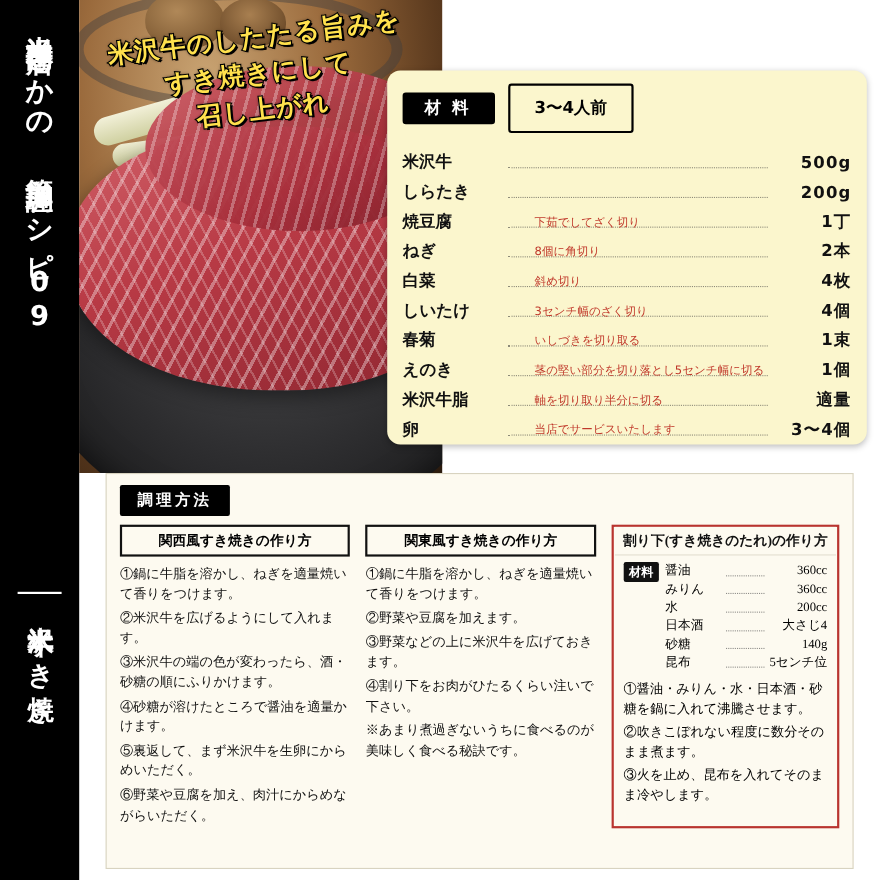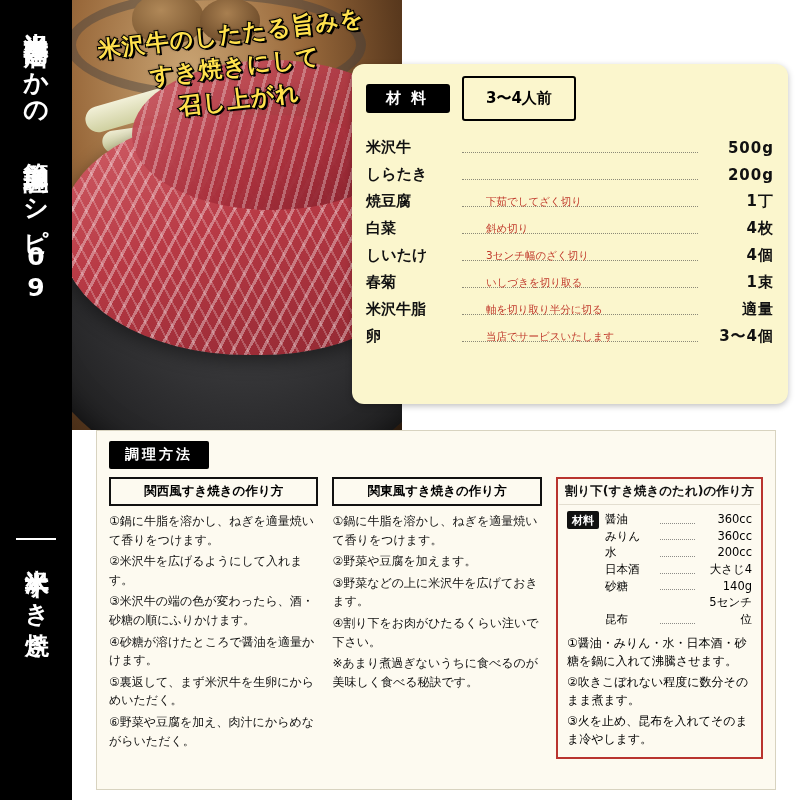--- a/index.html
+++ b/index.html
@@ -139,21 +139,21 @@
   
   .method-card{
     position:absolute; left:96px; top:430px; width:680px; height:360px;
     background:#fdfaf0; border:1px solid #d8d3c0;
     padding:10px 12px;
   }
   .method-title{
     display:inline-block; background:#000; color:#fff; font-weight:bold;
     font-size:14px; letter-spacing:3px; padding:5px 16px; border-radius:2px;
   }
-  .cols{ display:flex; gap:14px; margin-top:8px; }
+  .cols{ display:flex; gap:14px; margin-top:8px;font-family:Liberation Serif, serif; }
   .col{ width:224px; }
   .col-head{
     border:2px solid #111; text-align:center; font-weight:bold;
     font-size:12.5px; padding:4px 0; margin-bottom:6px; background:#fdfaf0;
   }
   .steps{ font-size:12px; line-height:1.55; color:#111; }
   .steps p{ margin:0 0 3px 0; }
 
   
   .col-right{ width:220px; border:2px solid #b9342f; padding:6px 9px; }
@@ -228,20 +228,28 @@
         </div>
         <div class="ing-row">
           <span class="ing-name">焼豆腐</span>
           <span class="ing-mid">
             <span class="ing-dots"></span>
             <span class="ing-note">下茹でしてざく切り</span>
           </span>
           <span class="ing-qty">1丁</span>
         </div>
         <div class="ing-row">
+          <span class="ing-name">ねぎ</span>
+          <span class="ing-mid">
+            <span class="ing-dots"></span>
+            <span class="ing-note">8個に角切り</span>
+          </span>
+          <span class="ing-qty">2本</span>
+        </div>
+        <div class="ing-row">
           <span class="ing-name">白菜</span>
           <span class="ing-mid">
             <span class="ing-dots"></span>
             <span class="ing-note">斜め切り</span>
           </span>
           <span class="ing-qty">4枚</span>
         </div>
         <div class="ing-row">
           <span class="ing-name">しいたけ</span>
           <span class="ing-mid">
@@ -250,20 +258,28 @@
           </span>
           <span class="ing-qty">4個</span>
         </div>
         <div class="ing-row">
           <span class="ing-name">春菊</span>
           <span class="ing-mid">
             <span class="ing-dots"></span>
             <span class="ing-note">いしづきを切り取る</span>
           </span>
           <span class="ing-qty">1束</span>
+        </div>
+        <div class="ing-row">
+          <span class="ing-name">えのき</span>
+          <span class="ing-mid">
+            <span class="ing-dots"></span>
+            <span class="ing-note">茎の堅い部分を切り落とし5センチ幅に切る</span>
+          </span>
+          <span class="ing-qty">1個</span>
         </div>
         <div class="ing-row">
           <span class="ing-name">米沢牛脂</span>
           <span class="ing-mid">
             <span class="ing-dots"></span>
             <span class="ing-note">軸を切り取り半分に切る</span>
           </span>
           <span class="ing-qty">適量</span>
         </div>
         <div class="ing-row">

